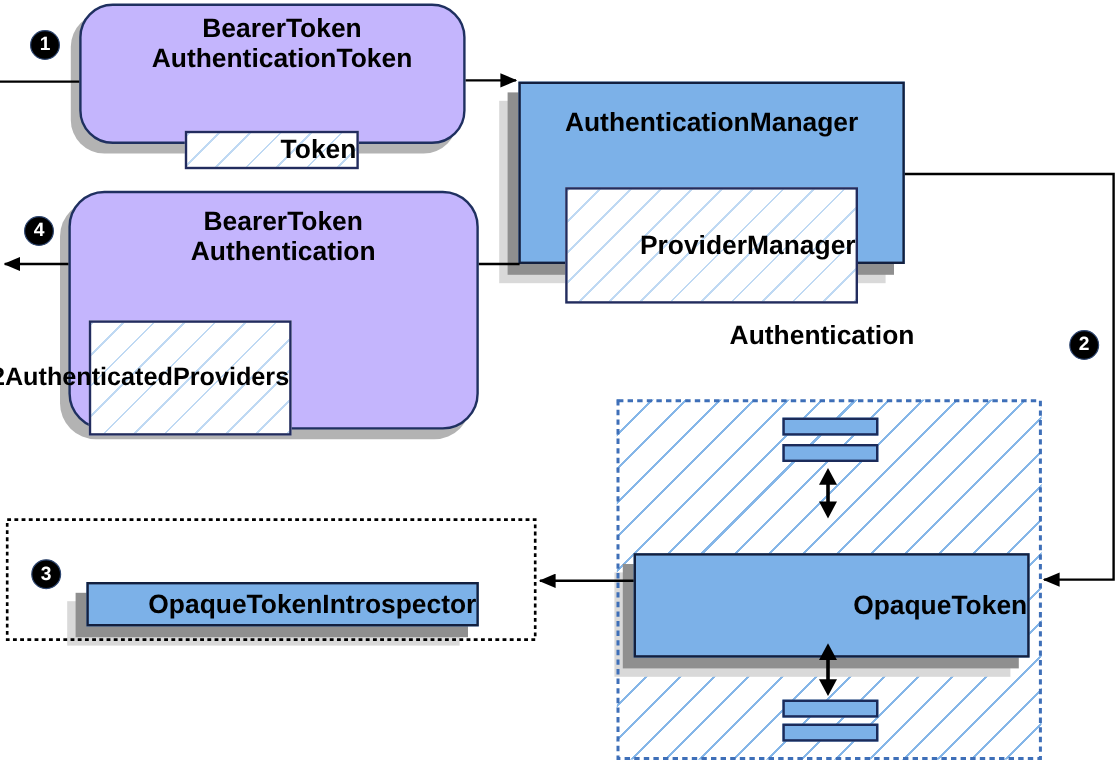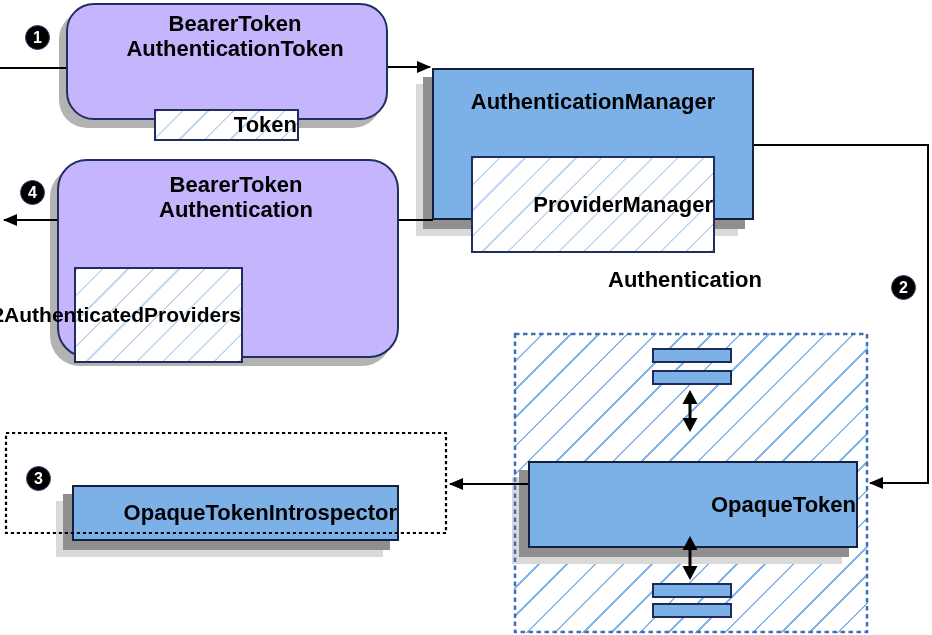--- a/index.html
+++ b/index.html
@@ -41,21 +41,21 @@
 
   #providers-group  { left:514px; top:333px; width:354px; height:300px; }
   .stack-bar { left:138px; width:80px; height:15px; background:#7CB1E8; border:2px solid #1B2B5A; position:absolute; }
   #stack-bar-1 { top:15px; }  #stack-bar-2 { top:37px; }
   #stack-bar-3 { top:250px; } #stack-bar-4 { top:270px; }
   #box-opaque-token-authentication-provider { left:14px; top:100px; width:330px; height:87px; flex-direction:row; font-size:22px; line-height:26px; }
 
   #providers-label  { left:575px; top:267px; width:220px; text-align:center; font-size:22px; line-height:26px; }
 
   #introspector-group { left:5px; top:432px; width:442px; height:102px; }
-  #box-opaque-token-introspector { left:67px; top:25px; width:327px; height:56px; font-size:22px; }
+  #box-opaque-token-introspector { left:67px; top:25px; width:327px; height:37px; font-size:22px; }
 
   .step-badge {
     position:absolute; width:25px; height:25px; border-radius:50%;
     background:#000; color:#fff; border:1px solid #2E4670;
     display:flex; align-items:center; justify-content:center;
     font-size:16px; line-height:1;
   }
   #badge-step-1 { left:25px;  top:25px;  }
   #badge-step-2 { left:891px; top:275px; }
   #badge-step-3 { left:26px;  top:466px; }

